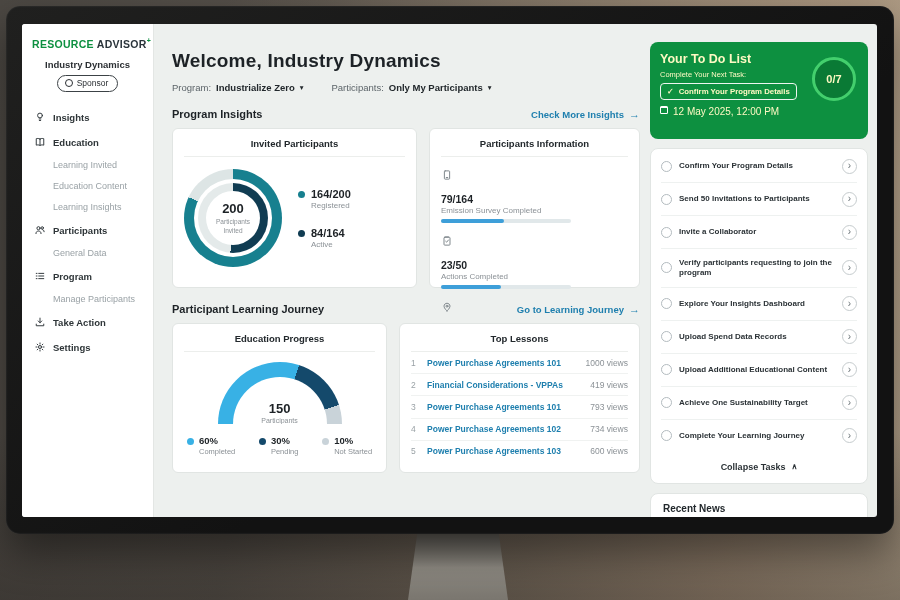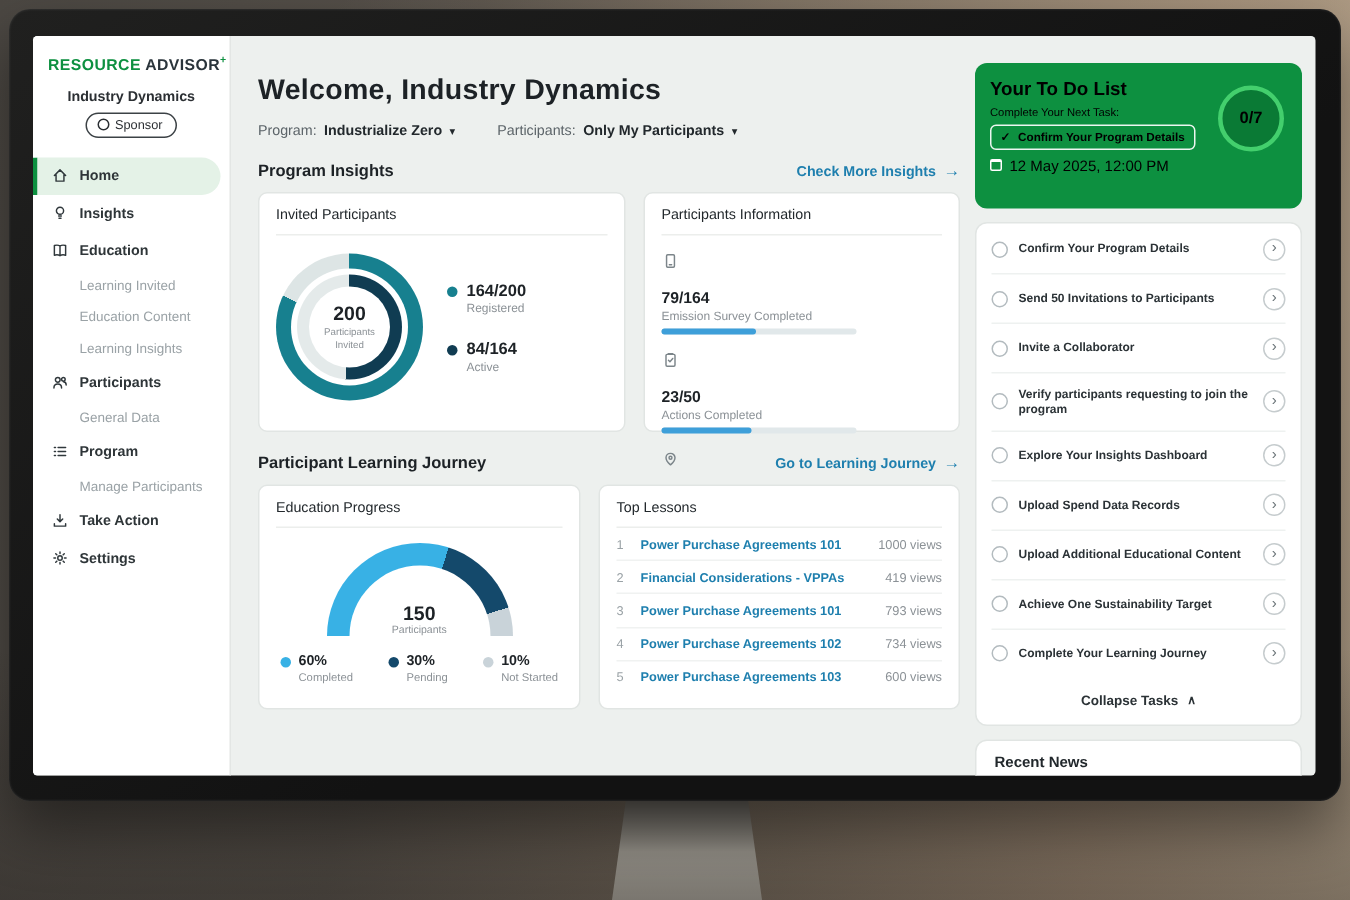--- a/index.html
+++ b/index.html
@@ -48,21 +48,21 @@
   .f-value { font-weight:bold; color:#22282c; }
   .caret { font-size:7.5px; margin-left:5px; color:#22282c; }
 
   .section-head { display:flex; justify-content:space-between; align-items:center; margin-top:15px; }
   .sec-title { font-size:11px; font-weight:bold; color:#1d2226; }
   .sec-link { font-size:9.5px; font-weight:bold; color:#1e7fae; display:flex; align-items:center; gap:5px; cursor:pointer; }
   .sec-link .arrow { font-size:11px; }
 
   .cards-row { display:flex; gap:12px; margin-top:8px; }
   .card { background:#fff; border:1px solid #e1e5e3; border-radius:6px; padding:9px 11px; }
-  .card-title { font-size:9.5px; font-weight:normal; color:#22282c; padding-bottom:7px; border-bottom:1px solid #eceeec; }
+  .card-title { font-size:9.5px; font-weight:bold; color:#22282c; padding-bottom:7px; border-bottom:1px solid #eceeec;text-align:center; }
 
   
   .card-invited { width:246px; height:160px; }
   .invited-body { display:flex; align-items:center; gap:16px; padding-top:12px; }
   .donut { width:98px; height:98px; position:relative; flex:none; }
   .ring-outer { position:absolute; inset:0; border-radius:50%; }
   .ring-outer::after { content:""; position:absolute; inset:10px; border-radius:50%; background:#fff; }
   .ring-inner { position:absolute; inset:14px; border-radius:50%; }
   .ring-inner::after { content:""; position:absolute; inset:8px; border-radius:50%; background:#fff; }
   .donut-center { position:absolute; inset:25px; z-index:2; display:flex; flex-direction:column; align-items:center; justify-content:center; text-align:center; }
@@ -100,21 +100,21 @@
   
   .card-lessons { width:242px; height:150px; }
   .lesson-row { display:flex; align-items:center; gap:8px; padding:5.6px 0; border-bottom:1px solid #f0f2f1; font-size:8.5px; }
   .lesson-row:last-child { border-bottom:none; }
   .rank { color:#9aa2a6; width:8px; flex:none; }
   .lesson-title { color:#1e7fae; font-weight:bold; flex:1; cursor:pointer; }
   .views { color:#8b9196; flex:none; }
 
   
   .right { position:absolute; left:628px; top:18px; width:218px; }
-  .todo-card { background:#0d9040; border-radius:8px; padding:10px 10px 12px; color:#000000; position:relative; height:97px; }
+  .todo-card { background:#0d9040; border-radius:8px; padding:10px 10px 12px; color:#fef9c3; position:relative; height:97px; }
   .todo-title { font-size:12.5px; font-weight:bold; }
   .todo-sub { font-size:7.5px; margin-top:4px; }
   .todo-next { border:1px solid rgba(255,255,255,.92); border-radius:4px; padding:3px 6px; font-size:7.8px; font-weight:bold;
     display:flex; gap:5px; align-items:center; margin-top:4px; width:fit-content; cursor:pointer; }
   .check-glyph { font-size:8px; }
   .todo-due { font-size:10px; margin-top:6px; display:flex; gap:5px; }
   .cal-icon { width:8px; height:8px; border:1px solid #fff; border-top-width:2.5px; border-radius:1.5px; display:inline-block; }
   .todo-ring { position:absolute; top:15px; right:12px; width:44px; height:44px; border-radius:50%;
     border:3.5px solid #43cf6d; background:#0a7a35; display:flex; align-items:center; justify-content:center;
     font-size:11px; font-weight:bold; }
@@ -145,28 +145,20 @@
         <div class="logo">
           <span class="logo-green">RESOURCE</span>
           <span class="logo-dark">ADVISOR</span><sup>+</sup>
         </div>
         <div class="org-name">Industry Dynamics</div>
         <div class="sponsor-badge">
           <span class="sponsor-icon"></span>
           <span>Sponsor</span>
         </div>
         <nav class="nav">
-          <a class="nav-item active">
-            <span class="nav-icon">
-                <svg viewBox="0 0 16 16">
-                  <path d="M3 8 L8 3 L13 8 M4.5 7.2 V13 H11.5 V7.2"></path>
-                </svg>
-              </span>
-            <span>Home</span>
-          </a>
           <a class="nav-item">
             <span class="nav-icon">
                 <svg viewBox="0 0 16 16">
                   <circle cx="8" cy="6" r="3.2"></circle>
                   <path d="M6.8 10.6 h2.4 M7.1 12.6 h1.8"></path>
                 </svg>
               </span>
             <span>Insights</span>
           </a>
           <a class="nav-item">

